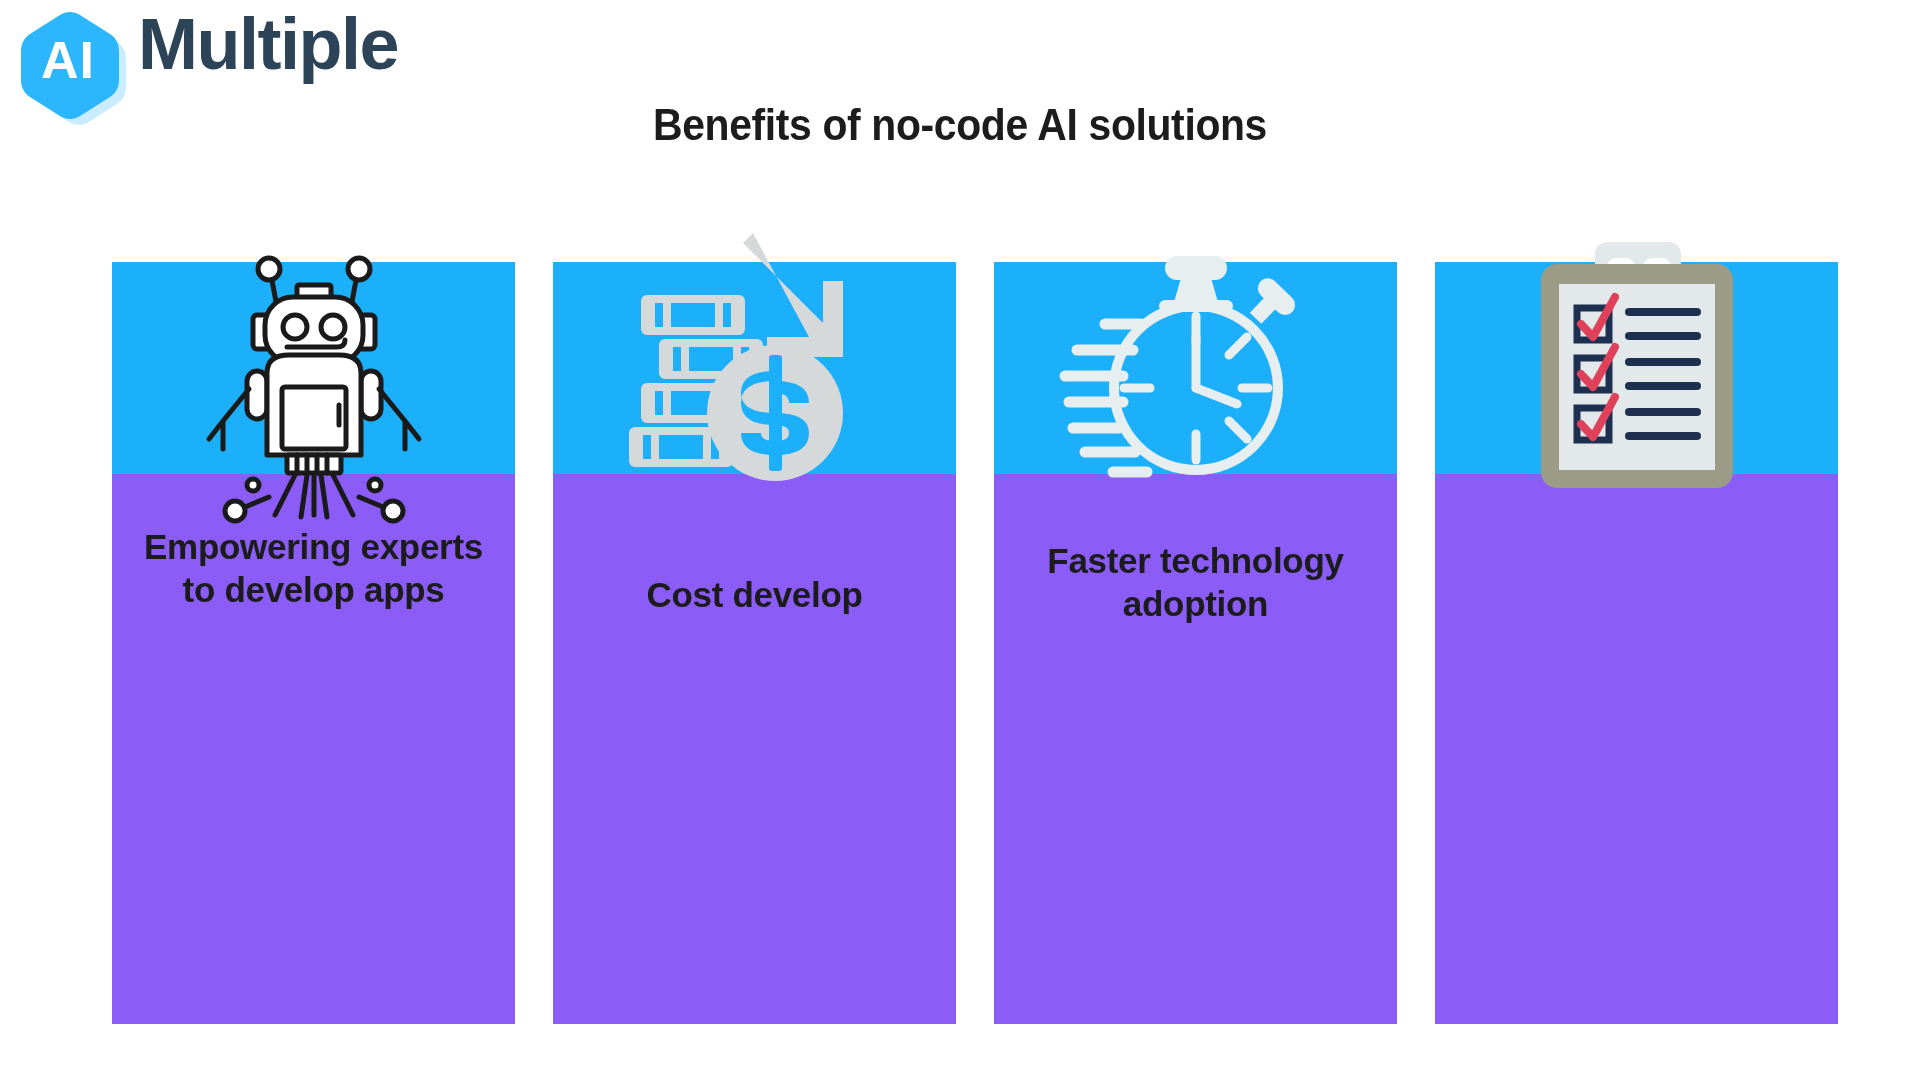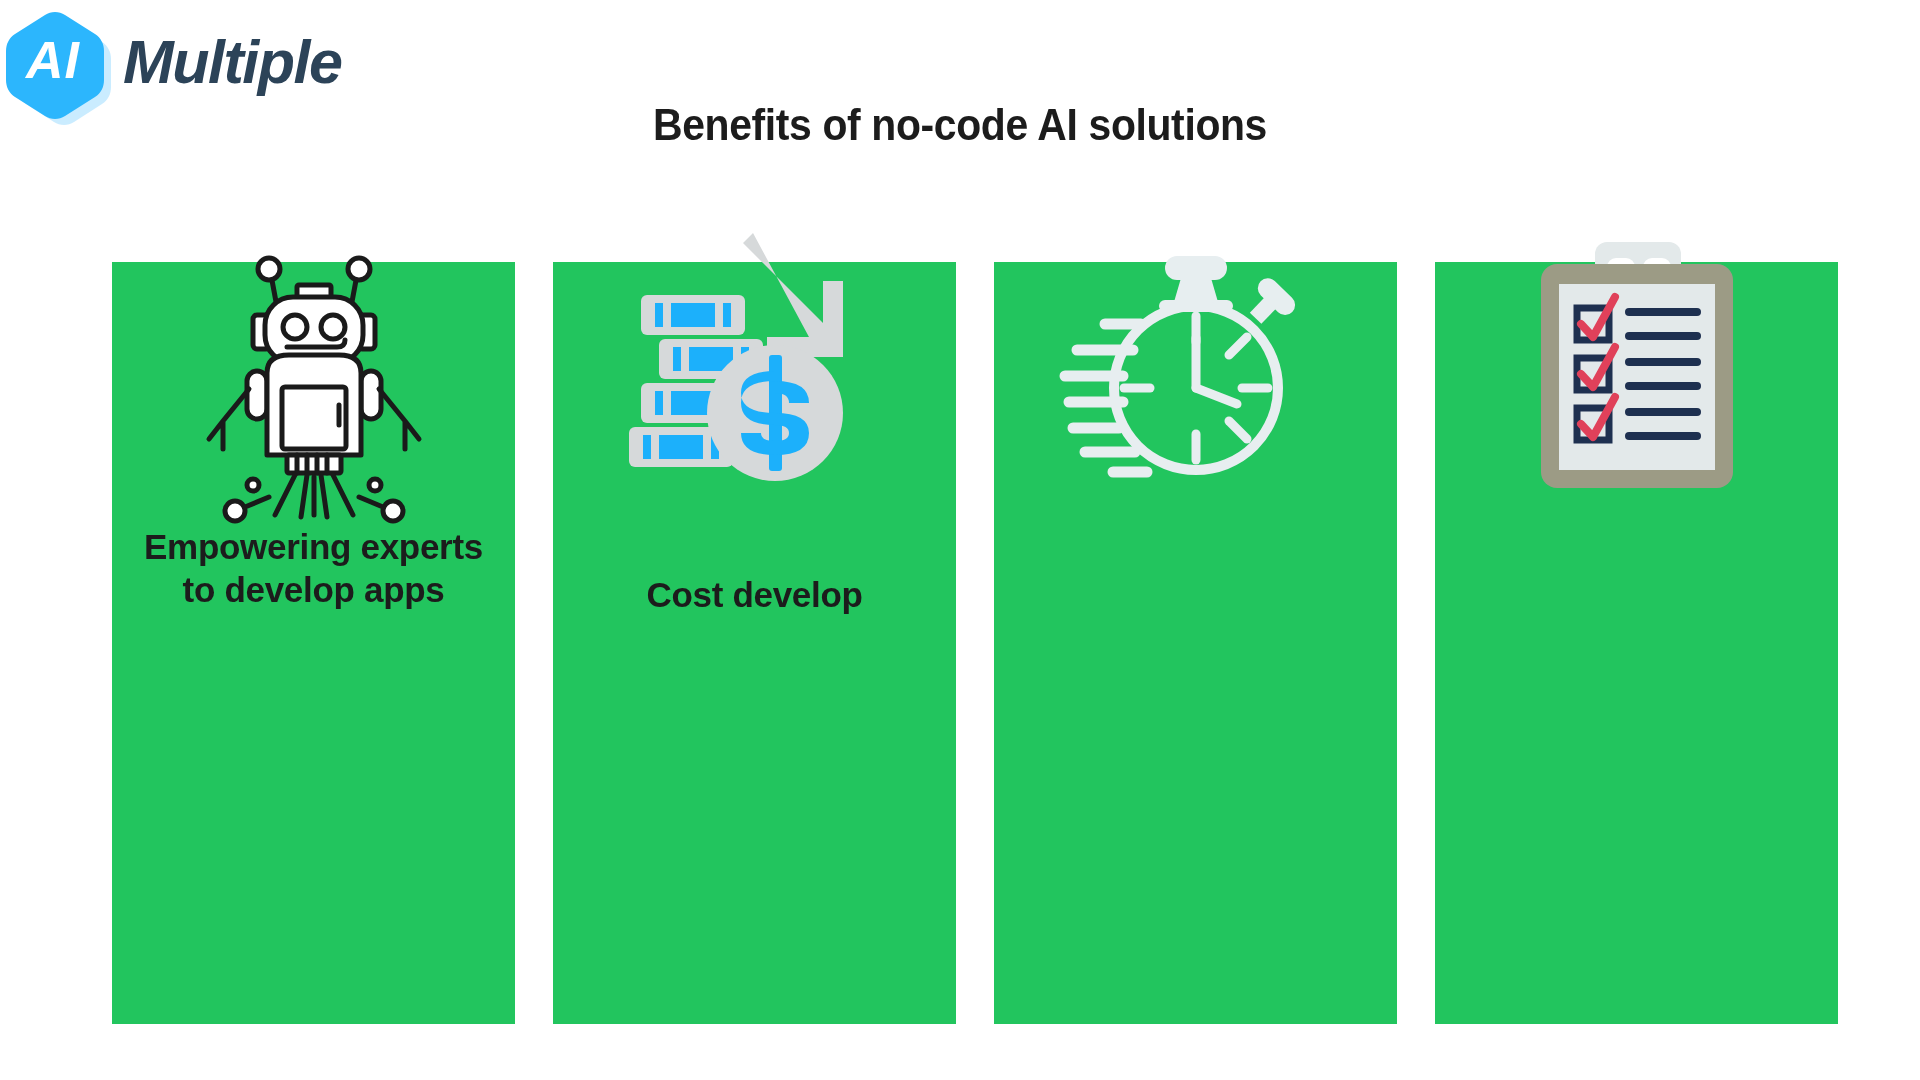--- a/index.html
+++ b/index.html
@@ -15,39 +15,38 @@
   .page {
     position: relative;
     width: 1920px;
     height: 1080px;
     background: #ffffff;
   }
 
   
   .logo {
     position: absolute;
-    left: 1px;
+    left: 16px;
     top: 6px;
     width: 390px;
     height: 110px;
     display: flex;
-    align-items: center;
+    align-items: flex-start;
     gap: 10px;
-    font-style: italic;
   }
   .logo-mark {
     position: relative;
     width: 116px;
     height: 110px;
     flex: 0 0 auto;
   }
   .logo-mark svg { display: block; }
   .logo-word {
     font-family: "Liberation Sans", sans-serif;
-    font-size: 61px;
+    font-size: 72px;
     font-weight: bold;
     color: #2c4358;
     letter-spacing: -1.5px;
     line-height: 1;
     margin-left: -4px;
     margin-top: 2px;
   }
 
   
   .title {
@@ -70,25 +69,24 @@
     left: 112px;
     top: 262px;
     width: 1726px;
     height: 762px;
     display: flex;
     gap: 38px;
   }
   .card {
     position: relative;
     flex: 1 1 0;
-    background: #22c55e;
+    background: #8b5cf6;
     display: flex;
     flex-direction: column;
     overflow: visible;
-    align-items: center;
   }
   .card-head {
     position: relative;
     height: 212px;
     background: #1cb0fb;
     flex: 0 0 auto;
     display: flex;
     align-items: center;
     justify-content: center;
   }
@@ -280,20 +278,23 @@
               <line x1="63" y1="130" x2="89" y2="130"></line>
               <line x1="186" y1="79" x2="168" y2="97"></line>
               <line x1="186" y1="181" x2="168" y2="163"></line>
 
               <line x1="135" y1="130" x2="135" y2="80"></line>
               <line x1="135" y1="130" x2="176" y2="146"></line>
             </g>
           </svg>
         </div>
       </div>
+      <div class="card-body">
+        <div class="card-label">Faster technology adoption</div>
+      </div>
     </div>
 
     <div class="card">
       <div class="card-head">
         <div class="icon-wrap">
           <svg class="icon-svg" width="200" height="252" viewBox="0 0 200 252" aria-hidden="true">
 
             <rect x="58" y="0" width="86" height="46" rx="12" fill="#e3e9ea"></rect>
             <rect x="70" y="16" width="28" height="18" rx="9" fill="#ffffff"></rect>
             <rect x="106" y="16" width="28" height="18" rx="9" fill="#ffffff"></rect>

